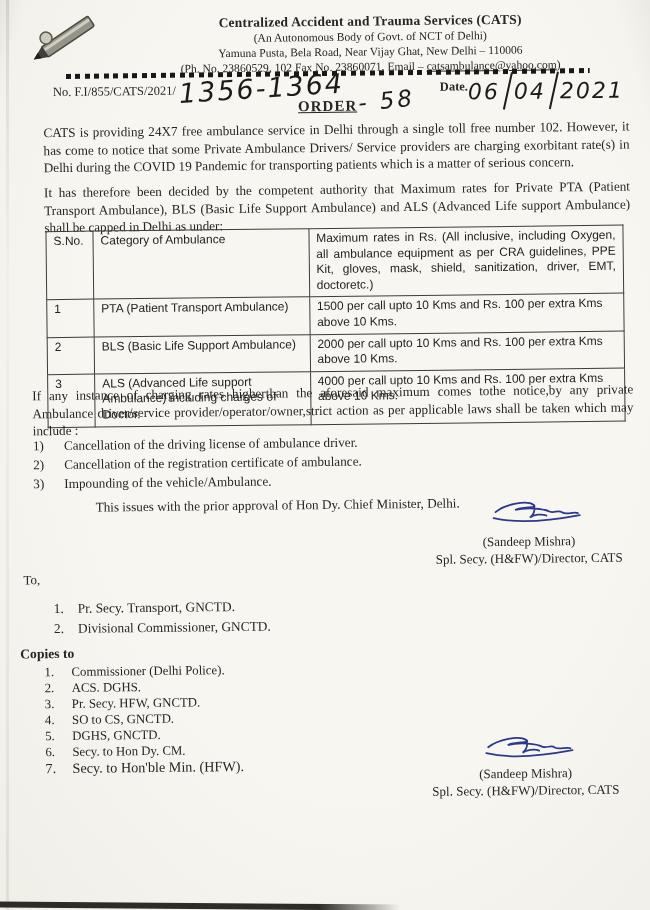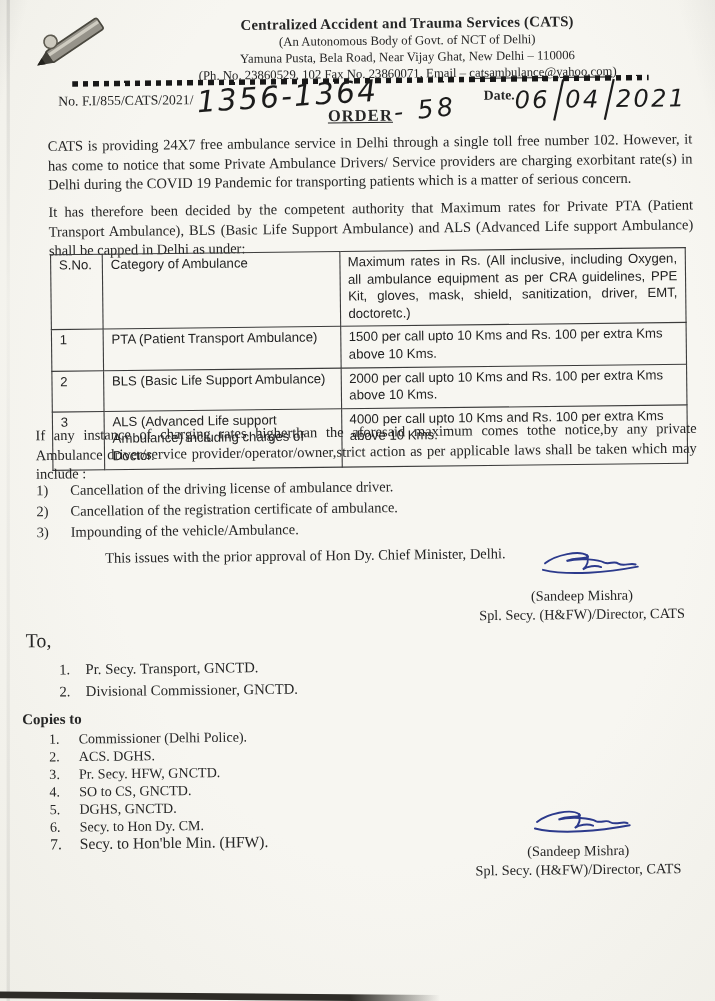--- a/index.html
+++ b/index.html
@@ -55,21 +55,21 @@
 
   .approval { position:absolute; top:497px; left:95px; font-size:13.2px; }
 
   .sig-svg { position:absolute; width:98px; height:34px; }
   .sig1 { top:501px; left:487px; }
   .sig2 { top:736px; left:477px; }
   .sig-block { position:absolute; text-align:center; font-size:13px; line-height:1.28; }
   .sig-block1 { top:536px; left:420px; width:216px; }
   .sig-block2 { top:768px; left:412px; width:220px; }
 
-  .to-label { position:absolute; top:569px; left:22px; font-size:18px; }
+  .to-label { position:absolute; top:569px; left:22px; font-size:13px; }
   .to-list { position:absolute; top:596px; left:52px; font-size:13.4px; line-height:1.46; }
   .num-row { display:flex; }
   .num-cell { width:24px; flex:none; }
 
   .copies-label { position:absolute; top:643px; left:18px; font-size:13.6px; font-weight:bold;text-align:right; }
   .copies-list { position:absolute; top:661px; left:42px; font-size:12.8px; line-height:1.255; }
   .copies-list .num-cell { width:27px; }
   .copies-list .num-row:last-child { font-size:14.2px; }
 
   

